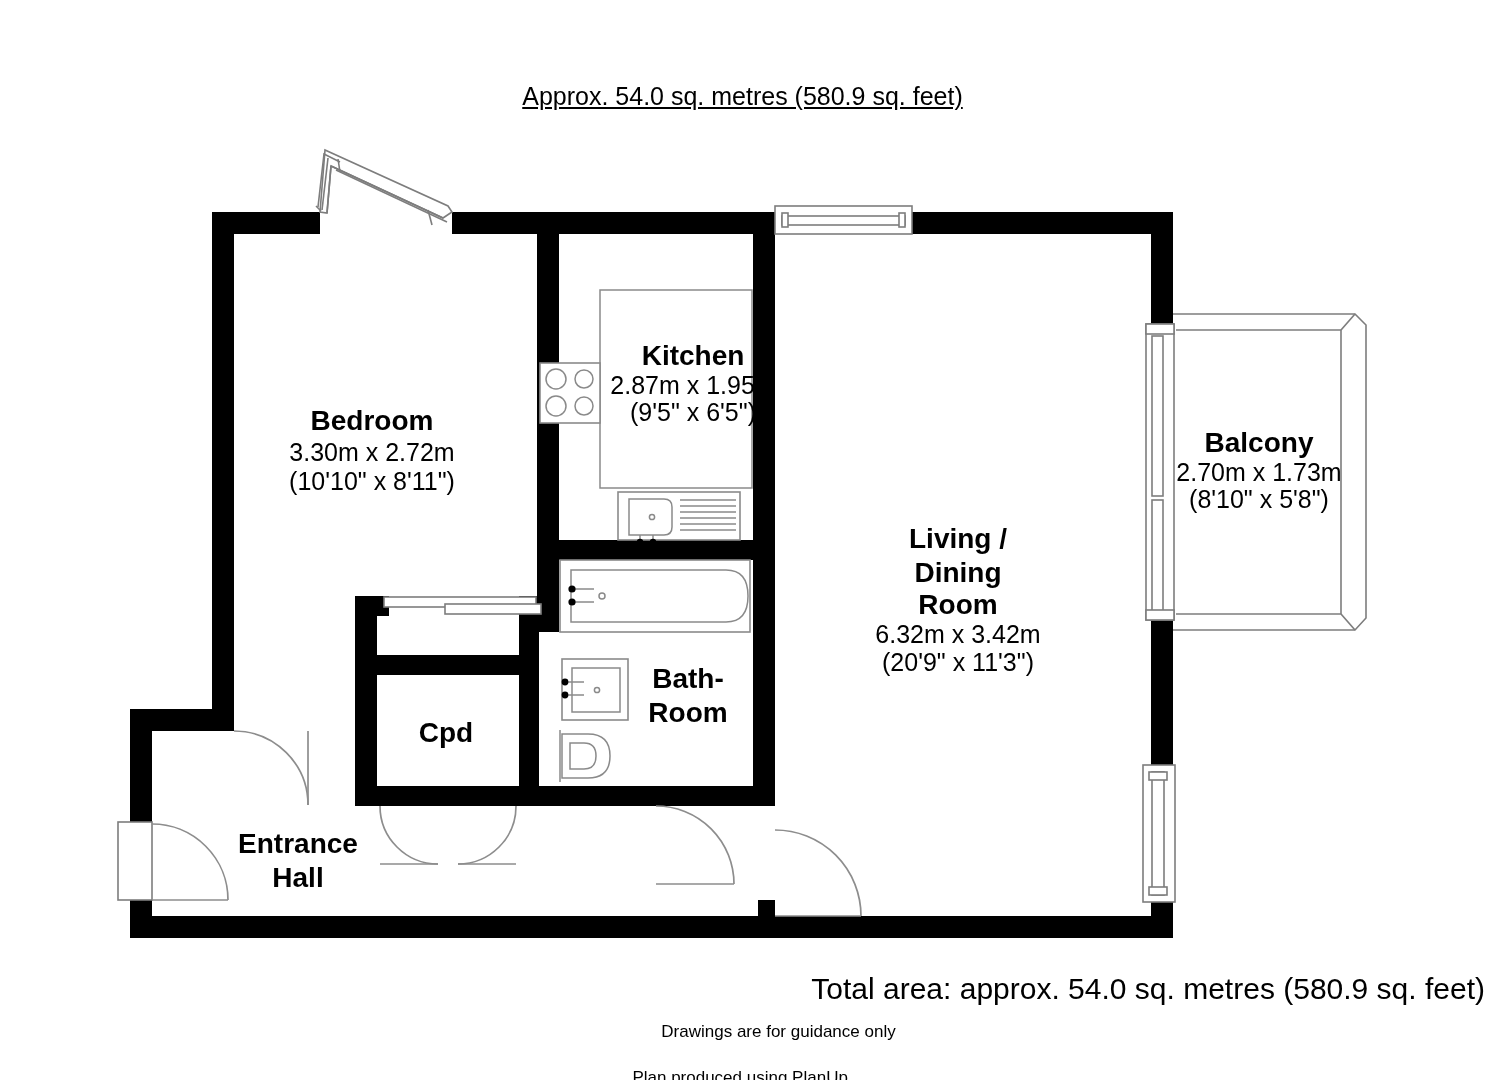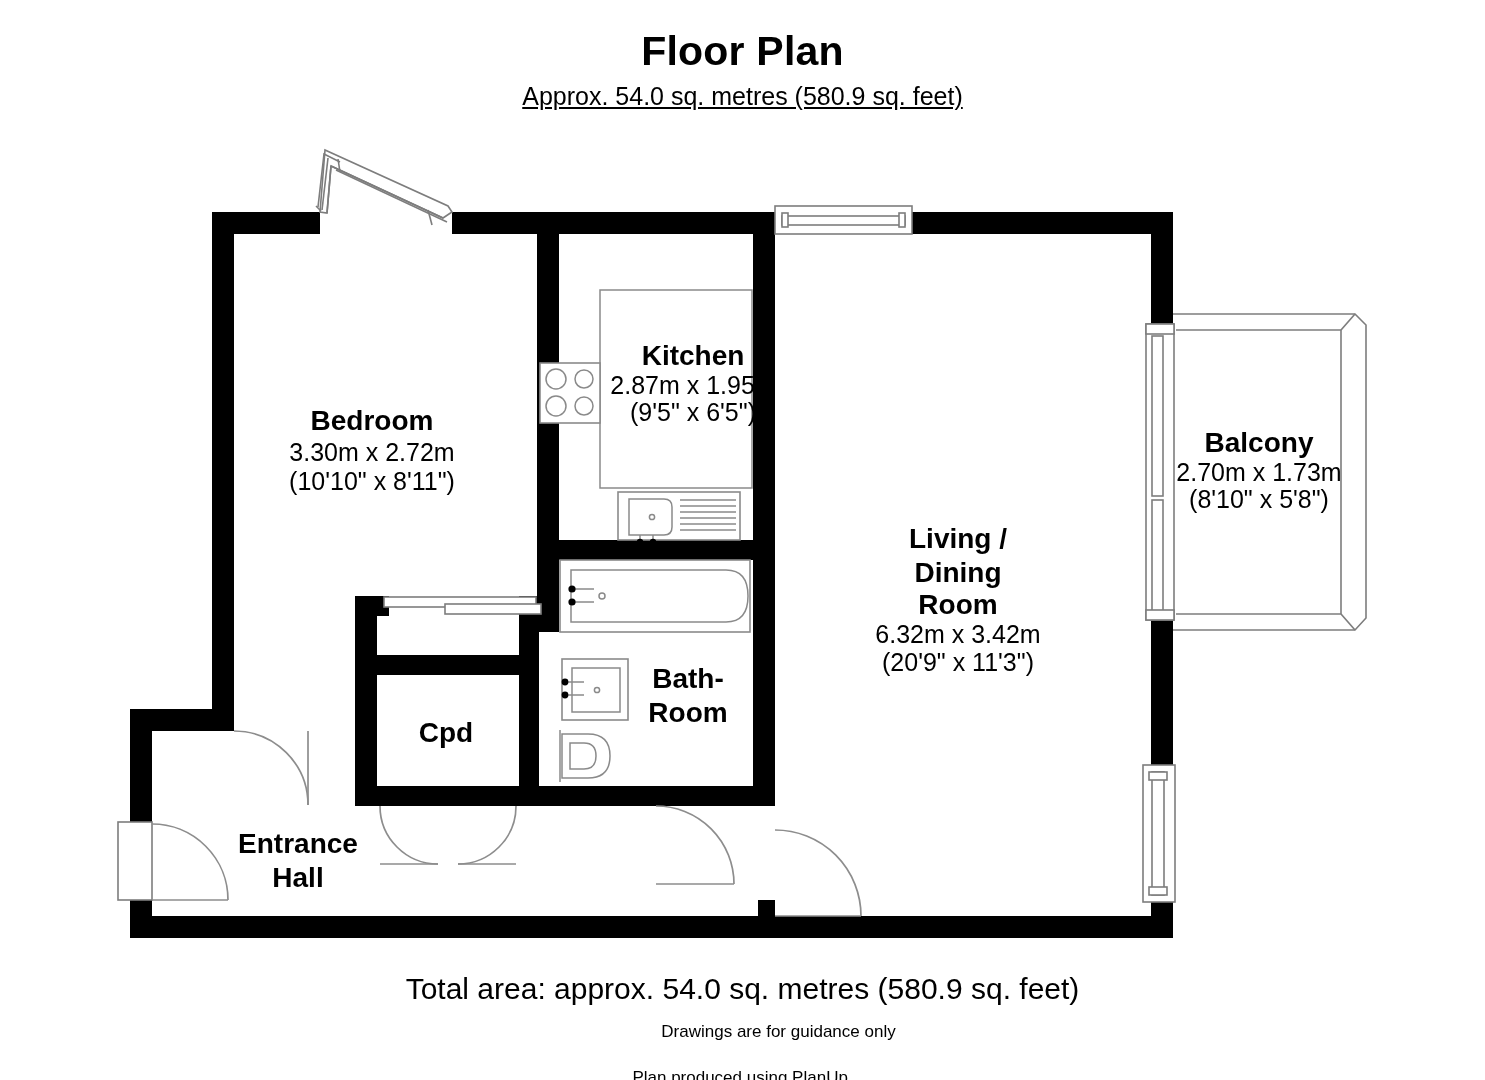--- a/index.html
+++ b/index.html
@@ -34,20 +34,21 @@
   #plan-subtitle {
     top: 82px;
     font-size: 25px;
     font-weight: normal;
     text-decoration: underline;
   }
   #total-area {
     top: 972px;
     font-size: 30px;
     font-weight: normal;
+    text-align: right;
   }
   #disclaimer-1 {
     top: 1022px;
     font-size: 17px;
     margin-left: 36px;
   }
   #disclaimer-2 {
     top: 1044px;
     font-size: 17px;
     margin-top: 24px;
@@ -100,21 +101,20 @@
     fill: none;
     stroke: #8d8d8d;
     stroke-width: 1.7;
   }
 </style>
 </head>
 <body>
 
 <div id="plan-root">
 
-  <div class="hdr" id="plan-title">Floor Plan</div>
   <div class="hdr" id="plan-subtitle">Approx. 54.0 sq. metres (580.9 sq. feet)</div>
 
   <svg id="floorplan-svg" width="1485" height="1080" viewBox="0 0 1485 1080">
 
     <g>
       <path class="thinline-fill" d="M1160,314 L1355,314 L1366,325 L1366,618 L1355,630 L1160,630 Z"></path>
       <path class="thinline" d="M1176,330 L1341,330 L1341,614 L1176,614"></path>
       <path class="thinline" d="M1355,314 L1341,330"></path>
       <path class="thinline" d="M1355,630 L1341,614"></path>
     </g>

